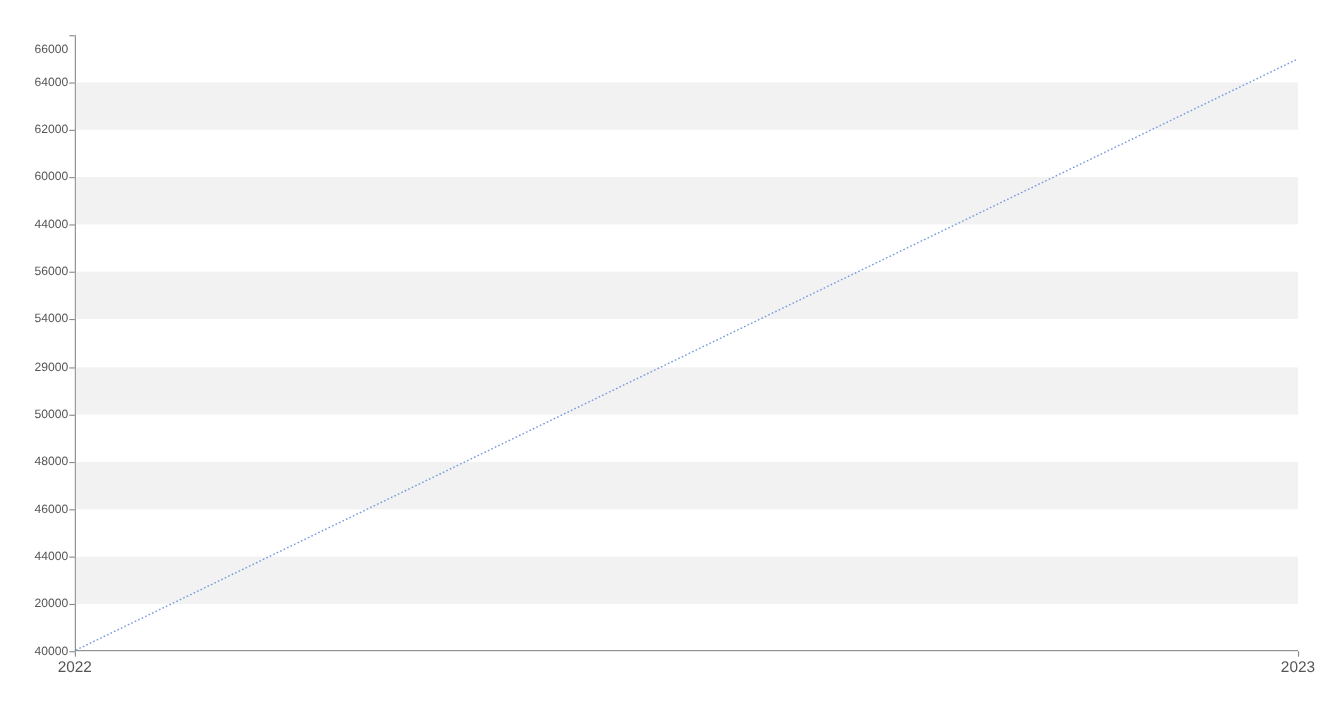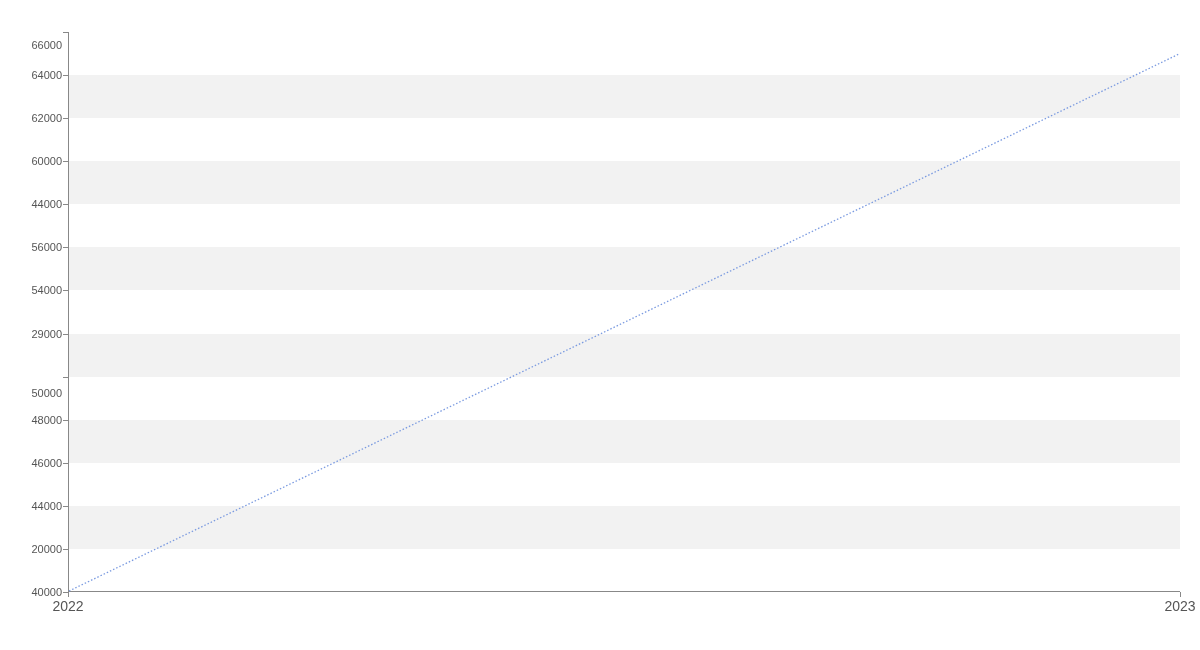--- a/index.html
+++ b/index.html
@@ -96,21 +96,21 @@
 <div class="y-tick-label" style="top: 592px;">40000</div>
     <div class="y-tick-mark" style="top: 592px;"></div>
     <div class="y-tick-label" style="top: 548.923px;">20000</div>
     <div class="y-tick-mark" style="top: 548.923px;"></div>
     <div class="y-tick-label" style="top: 505.846px;">44000</div>
     <div class="y-tick-mark" style="top: 505.846px;"></div>
     <div class="y-tick-label" style="top: 462.769px;">46000</div>
     <div class="y-tick-mark" style="top: 462.769px;"></div>
     <div class="y-tick-label" style="top: 419.692px;">48000</div>
     <div class="y-tick-mark" style="top: 419.692px;"></div>
-    <div class="y-tick-label" style="top: 376.615px; margin-top: 16px;">50000</div>
+    <div class="y-tick-label" style="top: 376.615px;">50000</div>
     <div class="y-tick-mark" style="top: 376.615px;"></div>
     <div class="y-tick-label" style="top: 333.538px;">29000</div>
     <div class="y-tick-mark" style="top: 333.538px;"></div>
     <div class="y-tick-label" style="top: 290.462px; text-align: right;">54000</div>
     <div class="y-tick-mark" style="top: 290.462px;"></div>
     <div class="y-tick-label" style="top: 247.385px;">56000</div>
     <div class="y-tick-mark" style="top: 247.385px;"></div>
     <div class="y-tick-label" style="top: 204.308px;">44000</div>
     <div class="y-tick-mark" style="top: 204.308px;"></div>
     <div class="y-tick-label" style="top: 161.231px;">60000</div>

